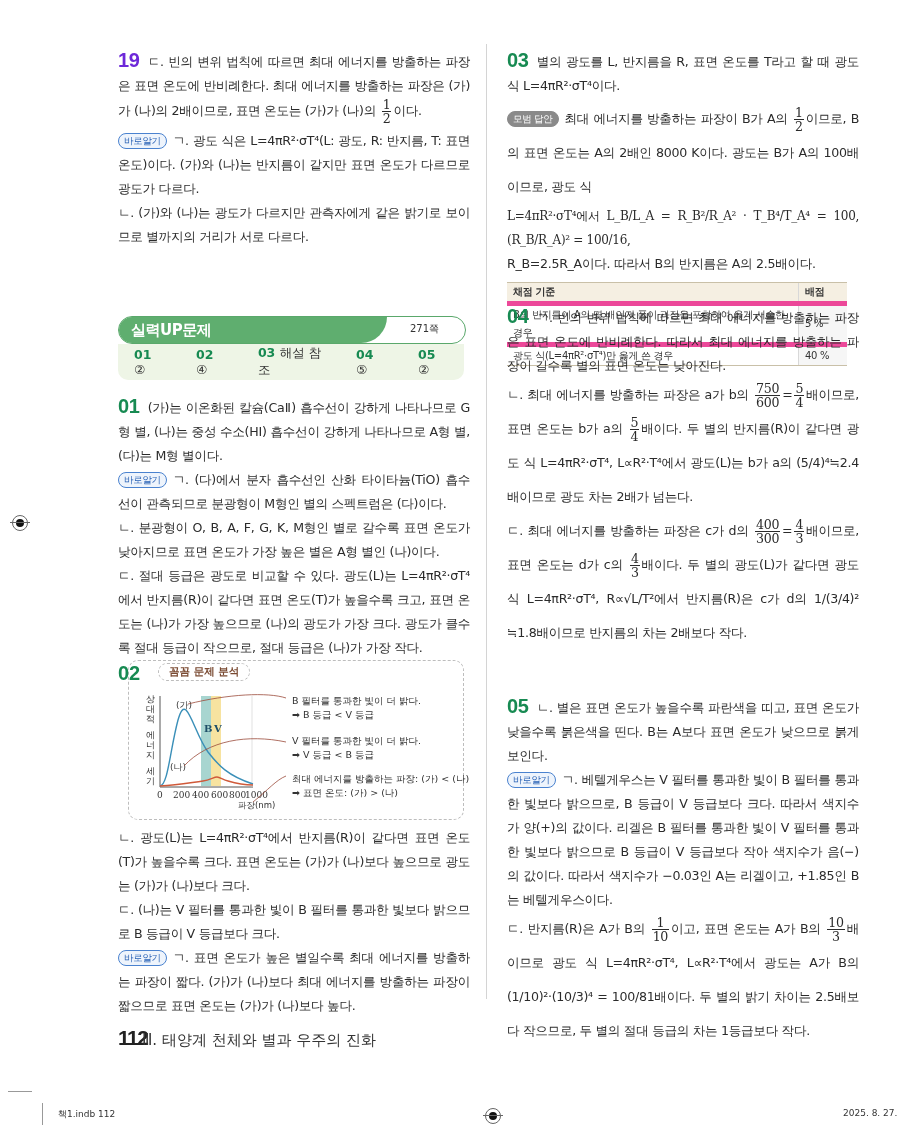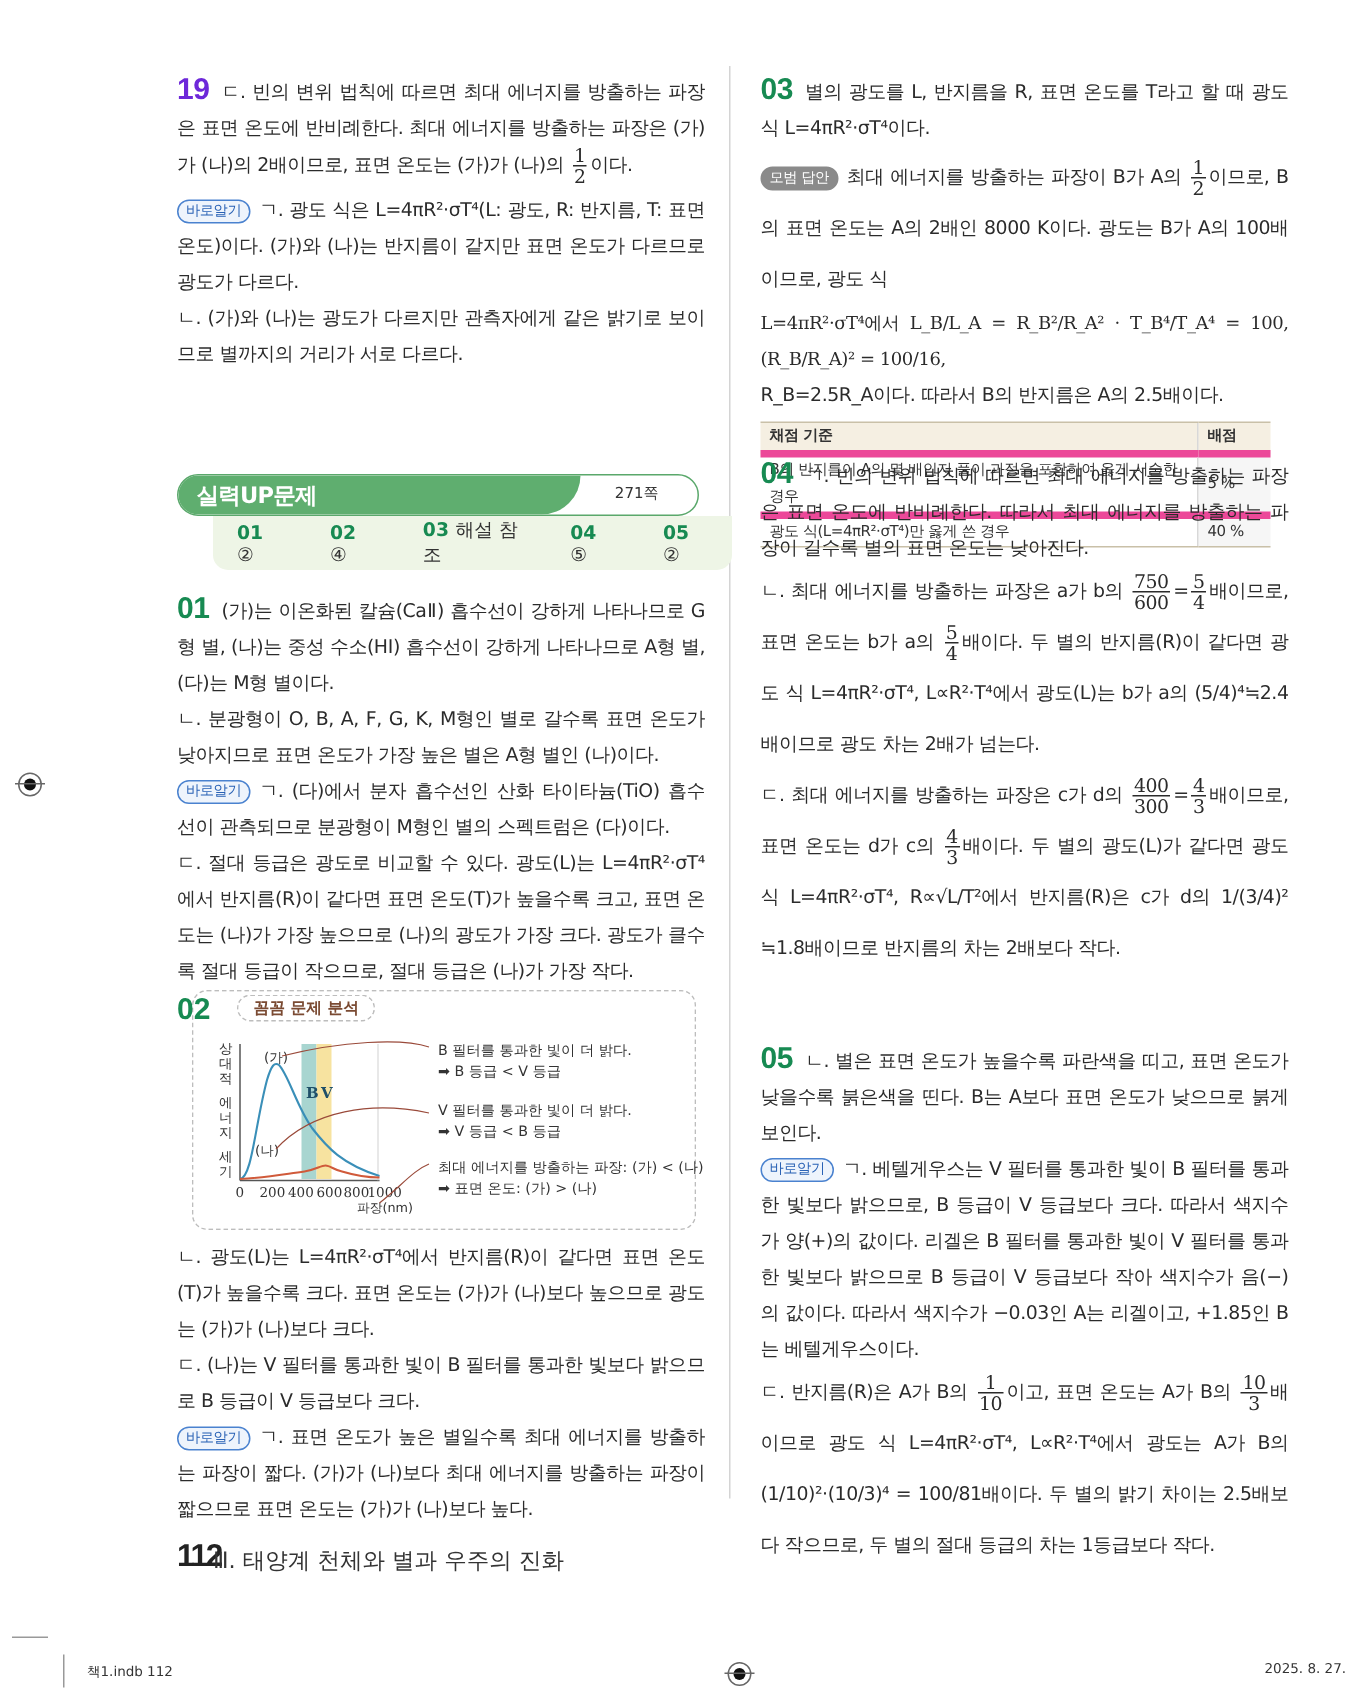--- a/index.html
+++ b/index.html
@@ -20,21 +20,21 @@
   .frac { display:inline-block; vertical-align:middle; text-align:center; font-family:"DejaVu Serif", serif; line-height:13px; margin:0 2px; }
   .frac .n { display:block; border-bottom:1px solid #2b2b2b; padding:0 1px; }
   .frac .d { display:block; padding:0 1px; }
   .tall { line-height:34px; }
   
   .up-box { position:absolute; left:118px; top:316px; width:346px; height:64px; }
   .up-header { position:absolute; left:0; top:0; width:346px; height:26px; border:1px solid #5aa86b; border-radius:14px; background:#ffffff; overflow:hidden; }
   .up-header .fill { position:absolute; left:0; top:0; width:268px; height:26px; background:#5fae6f; border-radius:14px 0 40px 14px; }
   .up-title { position:absolute; left:12px; top:2px; color:#ffffff; font-weight:bold; font-size:15px; line-height:22px; letter-spacing:-0.5px; }
   .up-page { position:absolute; right:26px; top:5px; font-size:10px; color:#333; }
-  .up-answers { position:absolute; left:0; top:28px; width:346px; height:36px; background:#eef5e6; border-radius:0 0 10px 10px; display:flex; align-items:center;margin-left:24px; }
+  .up-answers { position:absolute; left:0; top:28px; width:346px; height:36px; background:#eef5e6; border-radius:0 0 10px 10px; display:flex; align-items:center; }
   .ans { font-size:12.5px; font-weight:bold; color:#178a52; margin-left:16px; margin-right:18px; }
   .ans .v { color:#333; font-weight:normal; }
   
   .fig-box { position:absolute; left:128px; top:660px; width:334px; height:158px; border:1px dashed #bdbdbd; border-radius:10px; }
   .fig-tag { position:absolute; left:118px; top:662px; font-size:20px; font-weight:bold; color:#178a52; font-family:"Liberation Sans", sans-serif; }
   .fig-label { position:absolute; left:158px; top:663px; font-size:10.5px; font-weight:bold; color:#7a4a32; background:#fff; border:1px dashed #bdbdbd; border-radius:10px; padding:1px 10px; }
   .fig-svg { position:absolute; left:128px; top:690px; }
   .note { position:absolute; font-size:9.5px; line-height:14px; color:#333; white-space:nowrap; }
   
   table.score { border-collapse:collapse; width:340px; margin-top:6px; font-size:10px; line-height:18px; }
@@ -75,22 +75,22 @@
     <span class="ans"><span>01</span> <span class="v">②</span></span>
     <span class="ans"><span>02</span> <span class="v">④</span></span>
     <span class="ans"><span>03</span> <span class="v">해설 참조</span></span>
     <span class="ans"><span>04</span> <span class="v">⑤</span></span>
     <span class="ans"><span>05</span> <span class="v">②</span></span>
   </div>
 </div>
 
 <div class="col col-left" style="top:394px;">
   <p><span class="qnum green">01</span><span>(가)는 이온화된 칼슘(CaⅡ) 흡수선이 강하게 나타나므로 G형 별, (나)는 중성 수소(HⅠ) 흡수선이 강하게 나타나므로 A형 별, (다)는 M형 별이다.</span></p>
+  <p><span class="badge blue">바로알기</span><span>ㄱ. (다)에서 분자 흡수선인 산화 타이타늄(TiO) 흡수선이 관측되므로 분광형이 M형인 별의 스펙트럼은 (다)이다.</span></p>
   <p>ㄴ. 분광형이 O, B, A, F, G, K, M형인 별로 갈수록 표면 온도가 낮아지므로 표면 온도가 가장 높은 별은 A형 별인 (나)이다.</p>
-  <p><span class="badge blue">바로알기</span><span>ㄱ. (다)에서 분자 흡수선인 산화 타이타늄(TiO) 흡수선이 관측되므로 분광형이 M형인 별의 스펙트럼은 (다)이다.</span></p>
   <p>ㄷ. 절대 등급은 광도로 비교할 수 있다. 광도(L)는 L=4πR²·σT⁴에서 반지름(R)이 같다면 표면 온도(T)가 높을수록 크고, 표면 온도는 (나)가 가장 높으므로 (나)의 광도가 가장 크다. 광도가 클수록 절대 등급이 작으므로, 절대 등급은 (나)가 가장 작다.</p>
 </div>
 
 <div class="fig-box"></div>
 <div class="fig-tag">02</div>
 <div class="fig-label">꼼꼼 문제 분석</div>
 
 <svg class="fig-svg" width="334" height="120" viewBox="0 0 334 120">
 
   <g font-size="9" fill="#333" font-family="DejaVu Sans, sans-serif">

